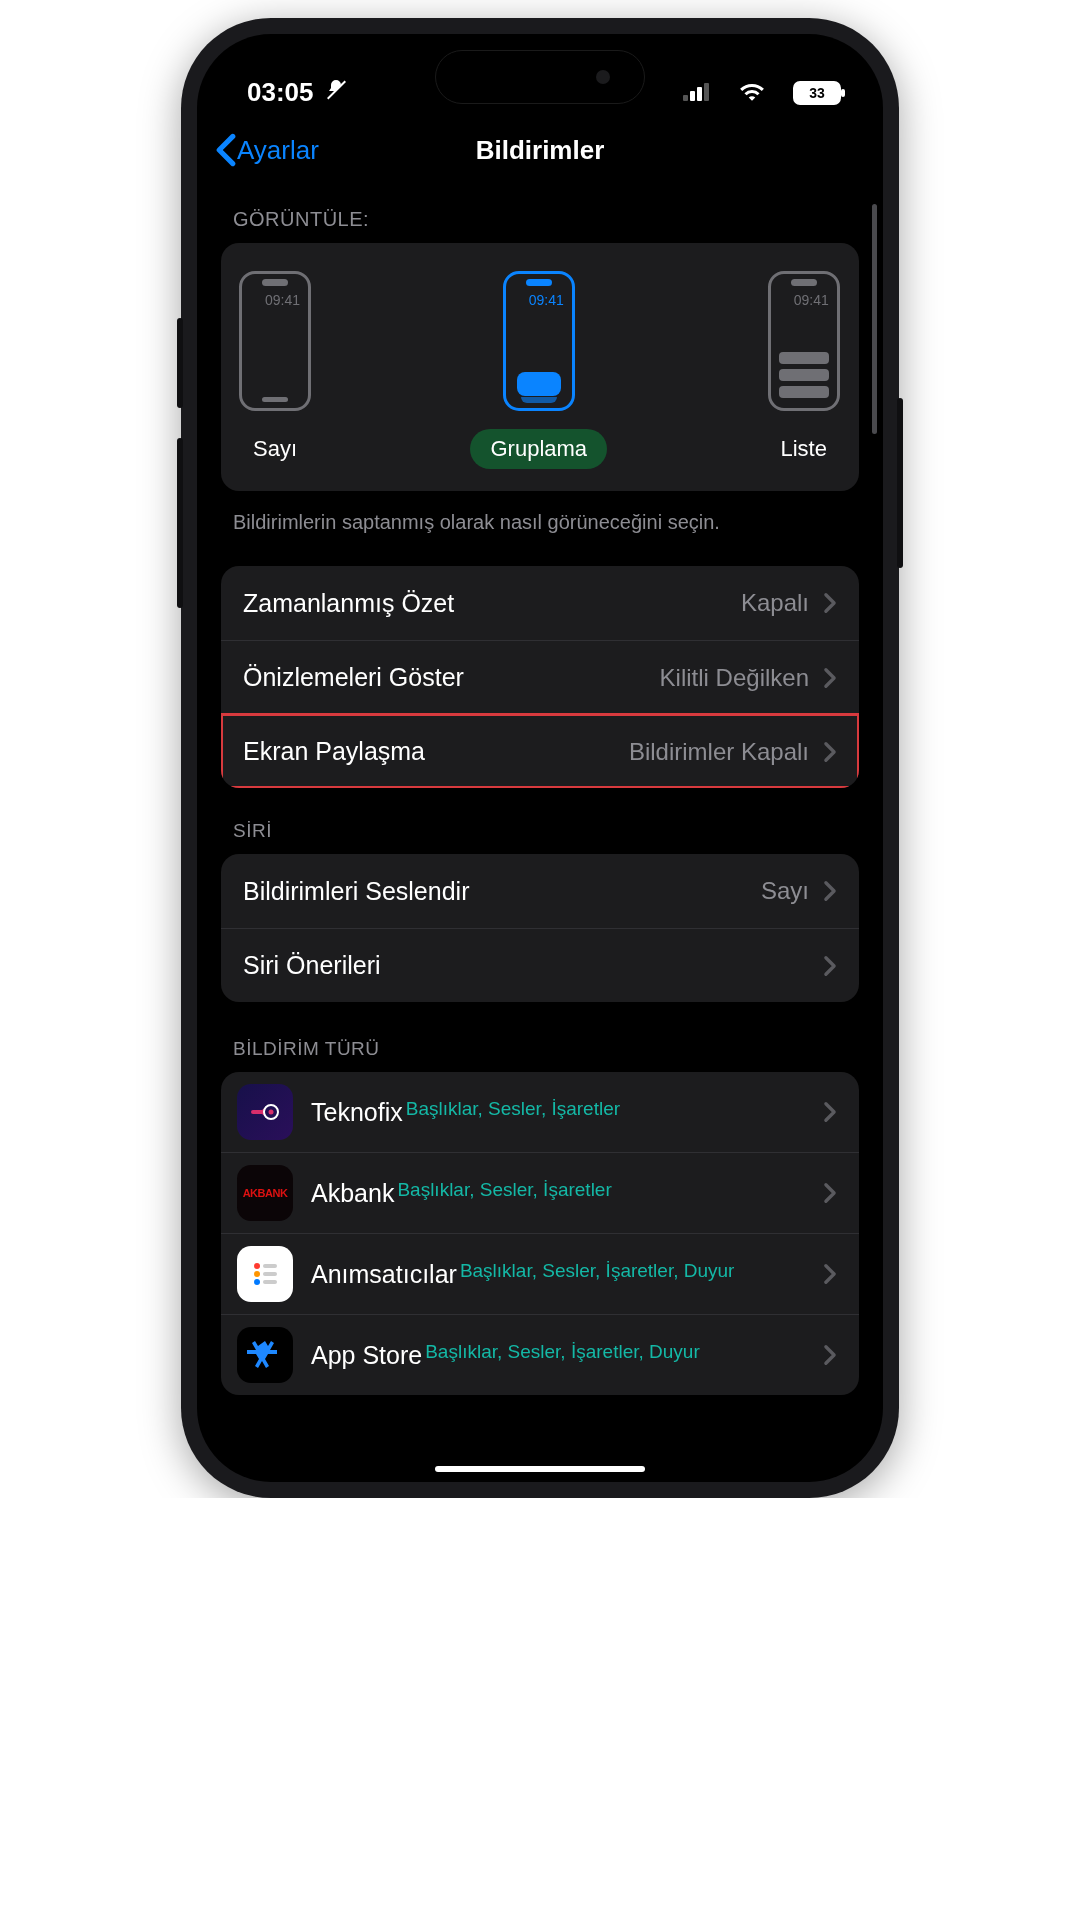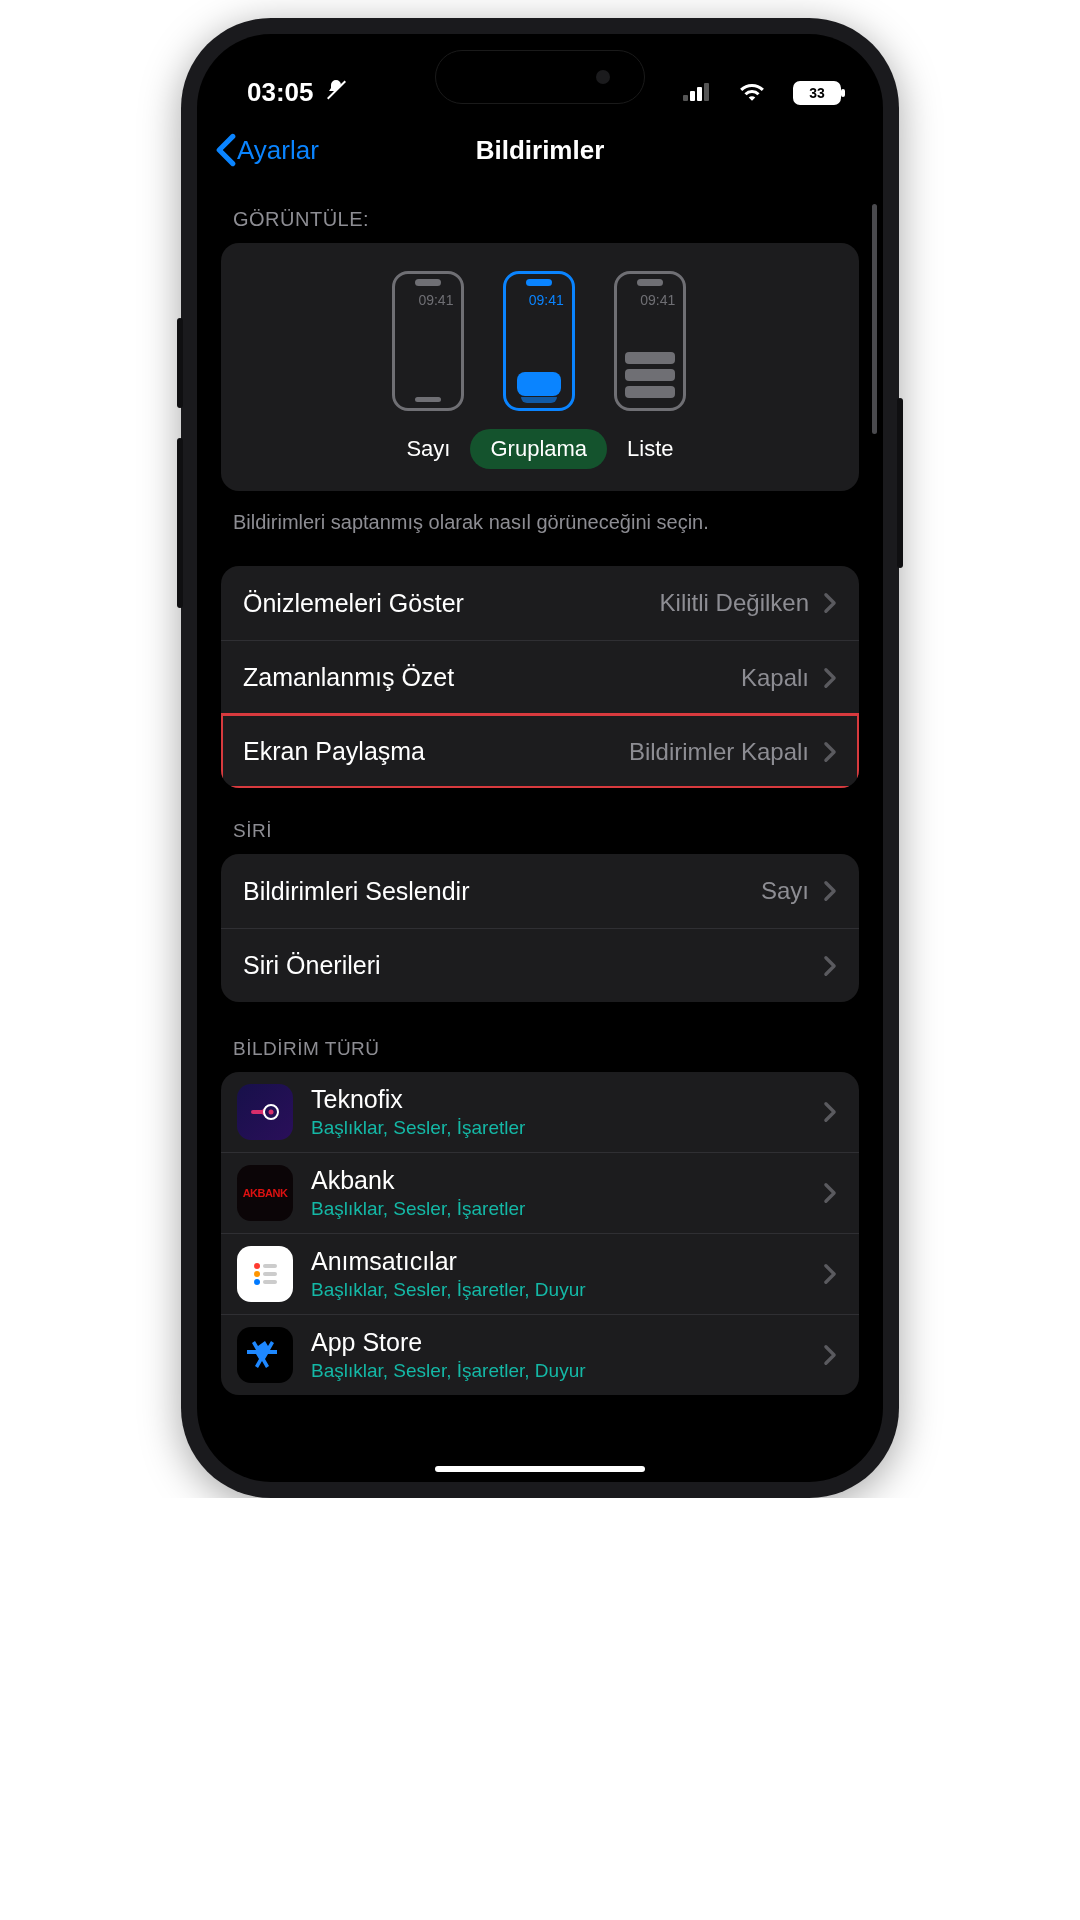--- a/index.html
+++ b/index.html
@@ -47,21 +47,21 @@
 .back { display:flex; align-items:center; color:#0a84ff; font-size:26px; gap:0; }
 .back svg{width:22px;height:34px;}
 .title { position:absolute; left:0; right:0; text-align:center; font-size:26px; font-weight:600; pointer-events:none;}
 
 .content { flex:1; overflow:hidden; padding:26px 24px 0; }
 .section-header { font-size:20px; color:#8d8d93; letter-spacing:.5px; margin:0 12px 12px; text-transform:uppercase;}
 .section-header.small{font-size:19px;}
 .card { background:#1c1c1e; border-radius:18px; overflow:hidden; }
 .footer-note{ font-size:20px; color:#8d8d93; margin:18px 12px 30px; line-height:1.35;}
 
-.display-picker{ padding:28px 12px 22px; display:flex; justify-content:center; }
+.display-picker{ padding:28px 12px 22px; display:flex; justify-content:space-between; }
 .picker-item{ display:flex; flex-direction:column; align-items:center; gap:18px; }
 .phone-glyph{ width:72px; height:140px; border:3.5px solid #6f6f74; border-radius:16px; position:relative;}
 .phone-glyph.active{ border-color:#0a84ff;}
 .phone-glyph .notch{position:absolute; top:5px; left:50%; transform:translateX(-50%); width:26px; height:7px; border-radius:6px; background:#6f6f74;}
 .phone-glyph.active .notch{background:#0a84ff;}
 .phone-glyph .time{position:absolute; top:18px; right:8px; font-size:14px; color:#6f6f74;}
 .phone-glyph.active .time{color:#0a84ff;}
 .phone-glyph .pill{position:absolute; bottom:6px; left:50%; transform:translateX(-50%); width:26px; height:5px; border-radius:4px; background:#6f6f74;}
 .phone-glyph .stack{position:absolute; bottom:12px; left:50%; transform:translateX(-50%); width:44px; height:24px; background:#0a84ff; border-radius:8px;}
 .phone-glyph .stack::before{content:""; position:absolute; bottom:-7px; left:4px; right:4px; height:6px; background:#0a84ff; opacity:.6; border-radius:0 0 6px 6px;}
@@ -73,21 +73,21 @@
 .row{ display:flex; align-items:center; min-height:74px; padding:0 22px; gap:14px;}
 .row + .row{ border-top:1px solid #2f2f33;}
 .row-label{ font-size:25px; color:#fff; flex:1;}
 .row-value{ font-size:24px; color:#8d8d93;}
 .chevron{ color:#5a5a5f;}
 .chevron svg{width:14px; height:22px; display:block;}
 .highlighted{ outline:3px solid #d83a3e; outline-offset:-2px;}
 
 .app-row{ padding:12px 22px 12px 16px; gap:18px;}
 .app-icon{ width:56px; height:56px; border-radius:14px; display:flex; align-items:center; justify-content:center; font-size:26px;}
-.app-text{flex:1; display:flex; flex-direction:column; gap:3px;}
+.app-text{flex:1; display:flex; flex-direction:row; gap:3px;}
 .app-name{font-size:25px;}
 .app-sub{font-size:19px; color:#14b8a6;}
 .ic-teknofix{background:linear-gradient(135deg,#17104a,#2a0f5a);}
 .ic-akbank{background:#0b0507;}
 .ic-reminders{background:#fff;}
 .ic-appstore{background:#000;}
 
 .home-indicator{position:absolute; bottom:10px; left:50%; transform:translateX(-50%); width:210px; height:6px; background:#fff; border-radius:4px;}
 .scroll-ind{position:absolute; right:6px; top:170px; width:5px; height:230px; background:#4a4a4e; border-radius:3px;}
 
@@ -168,35 +168,35 @@
               <div class="time">09:41</div>
               <div class="lines">
                 <span></span>
                 <span></span>
                 <span></span>
               </div>
             </div>
           <div class="picker-label">Liste</div>
         </div>
       </div>
-      <div class="footer-note">Bildirimleri saptanmış olarak nasıl görüneceğini seçin.</div>
+      <div class="footer-note">Bildirimlerin saptanmış olarak nasıl görüneceğini seçin.</div>
 
       <div class="card">
+        <div class="row">
+          <span class="row-label">Zamanlanmış Özet</span>
+          <span class="row-value">Kapalı</span>
+          <span class="chevron">
+              <svg viewBox="0 0 10 16" fill="none" stroke="currentColor" stroke-width="2.4" stroke-linecap="round" stroke-linejoin="round">
+                <polyline points="2,2 8,8 2,14"></polyline>
+              </svg>
+            </span>
+        </div>
         <div class="row">
           <span class="row-label">Önizlemeleri Göster</span>
           <span class="row-value">Kilitli Değilken</span>
-          <span class="chevron">
-              <svg viewBox="0 0 10 16" fill="none" stroke="currentColor" stroke-width="2.4" stroke-linecap="round" stroke-linejoin="round">
-                <polyline points="2,2 8,8 2,14"></polyline>
-              </svg>
-            </span>
-        </div>
-        <div class="row">
-          <span class="row-label">Zamanlanmış Özet</span>
-          <span class="row-value">Kapalı</span>
           <span class="chevron">
               <svg viewBox="0 0 10 16" fill="none" stroke="currentColor" stroke-width="2.4" stroke-linecap="round" stroke-linejoin="round">
                 <polyline points="2,2 8,8 2,14"></polyline>
               </svg>
             </span>
         </div>
         <div class="row highlighted">
           <span class="row-label">Ekran Paylaşma</span>
           <span class="row-value">Bildirimler Kapalı</span>
           <span class="chevron">

